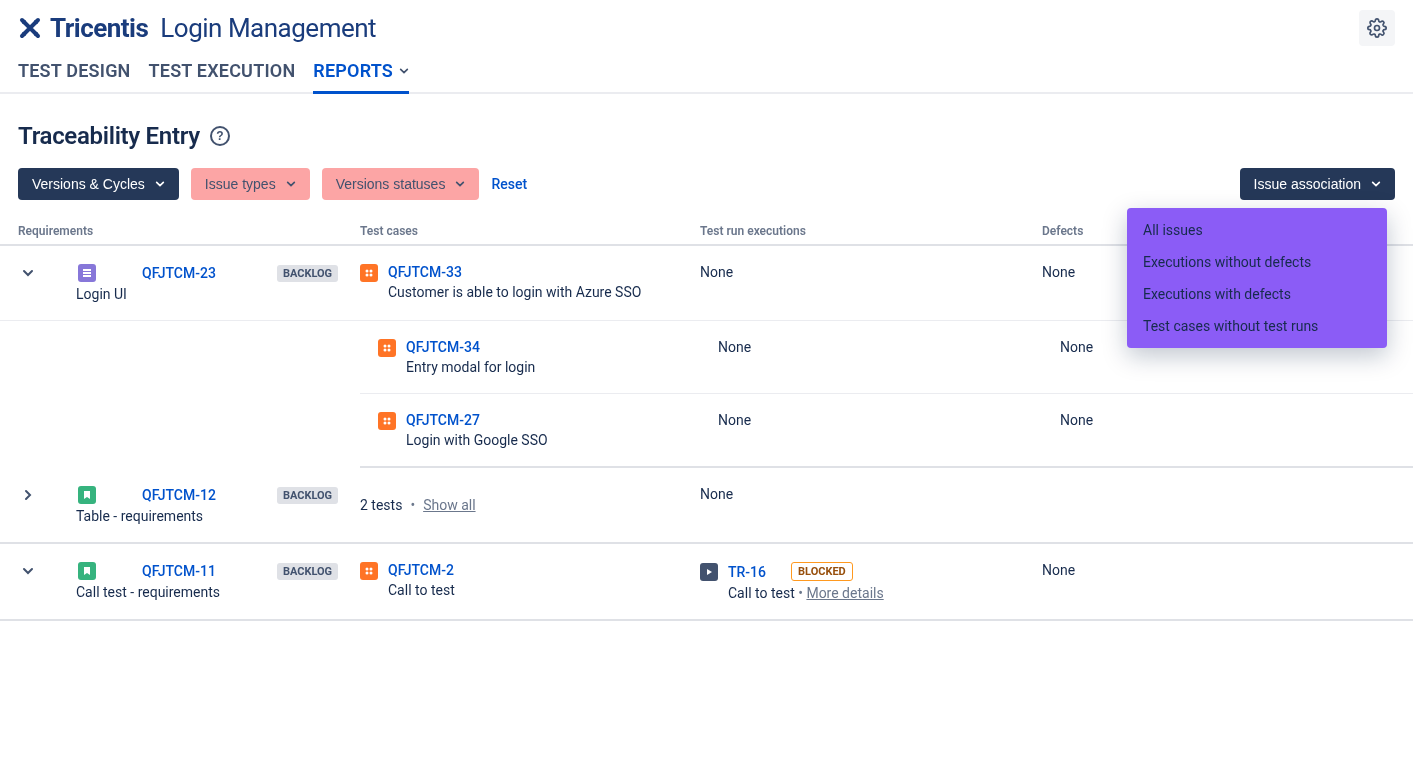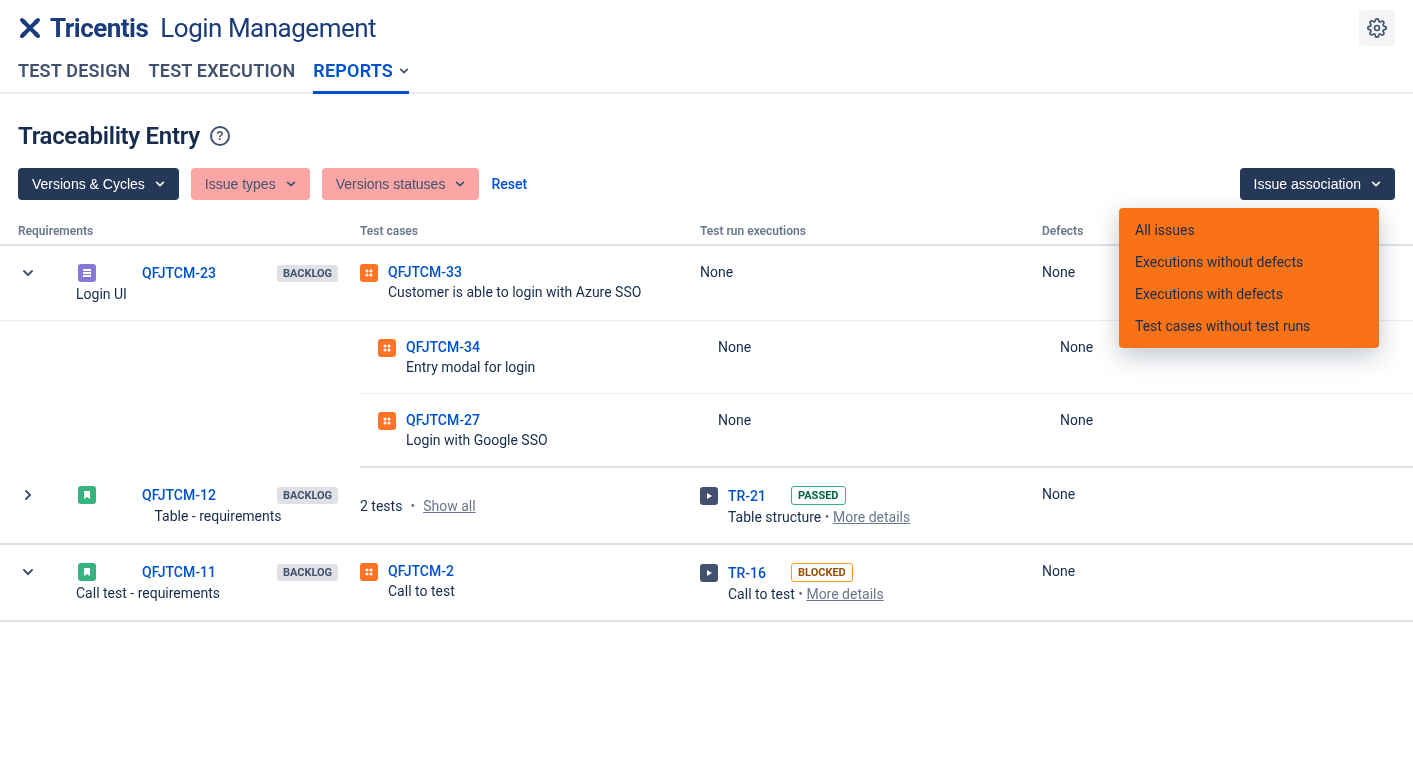--- a/index.html
+++ b/index.html
@@ -30,21 +30,21 @@
 
   
   .filters-bar { display:flex; align-items:center; padding: 0 18px 18px 18px; gap:12px;}
   .filter-btn { display:flex; align-items:center; gap:10px; padding:8px 14px; border-radius:4px; border:none; cursor:pointer; font-size:14px; font-weight:500;}
   .filter-primary { background:#253858; color:#fff;}
   .filter-default { background:#fca5a5; color:#42526e;}
   .reset-link { color:#0052cc; font-weight:500; cursor:pointer;}
   .spacer { flex:1;}
   .dropdown-wrap { position:relative;}
   .dropdown-menu {
-    position:absolute; right:16px; top: calc(100% + 8px); background:#f97316; border-radius:4px;
+    position:absolute; right:8px; top: calc(100% + 8px); background:#8b5cf6; border-radius:4px;
     box-shadow: 0 8px 24px rgba(9,30,66,0.25); min-width:260px; padding:6px 0; z-index:20;
   }
   .dropdown-item { padding:8px 16px; font-size:14px; color:#172b4d; cursor:pointer;}
 
   
   .col-headers { display:flex; padding: 6px 18px; font-size:12px; font-weight:600; color:#6b778c; border-bottom:2px solid #dfe1e6;}
   .col-req { flex: 0 0 342px;}
   .col-tc { flex: 0 0 340px;}
   .col-exec { flex: 0 0 342px;}
   .col-def { flex: 1;}
@@ -274,45 +274,29 @@
             </svg>
         </span>
         <span class="req-icon green">
           <svg width="10" height="10" viewBox="0 0 10 10">
               <path d="M2 1h6v8l-3-2-3 2z" fill="#fff"></path>
             </svg>
         </span>
         <span class="issue-link">QFJTCM-12</span>
         <span class="status-lozenge loz-backlog">BACKLOG</span>
       </div>
-      <div class="title-text" style="margin-left:58px;text-align:center;">Table - requirements</div>
+      <div class="title-text" style="margin-left:58px;">Table - requirements</div>
     </div>
     <div class="col-tc" style="display:flex; align-items:center;">
       <div class="tests-line">
         <span>2 tests</span>
         <span class="tests-dot">•</span>
         <span class="tests-show">Show all</span>
       </div>
     </div>
-    <div class="col-exec">
-      <div class="inline-row">
-        <span class="run-icon">
-          <svg width="10" height="10" viewBox="0 0 10 10">
-              <path d="M3 2l5 3-5 3z" fill="#fff"></path>
-            </svg>
-        </span>
-        <span class="issue-link">TR-21</span>
-        <span class="status-lozenge loz-passed">PASSED</span>
-      </div>
-      <div class="title-text" style="margin-left:28px;">
-        <span>Table structure</span>
-        <span class="muted"> • </span>
-        <span class="dot-link">More details</span>
-      </div>
-    </div>
     <div class="col-def"><span class="none-text">None</span></div>
   </div>
 </div>
 
 <div class="group">
   <div class="row group-last-row">
     <div class="col-req">
       <div class="req-top">
         <span class="expand">
           <svg width="12" height="12" viewBox="0 0 12 12">

